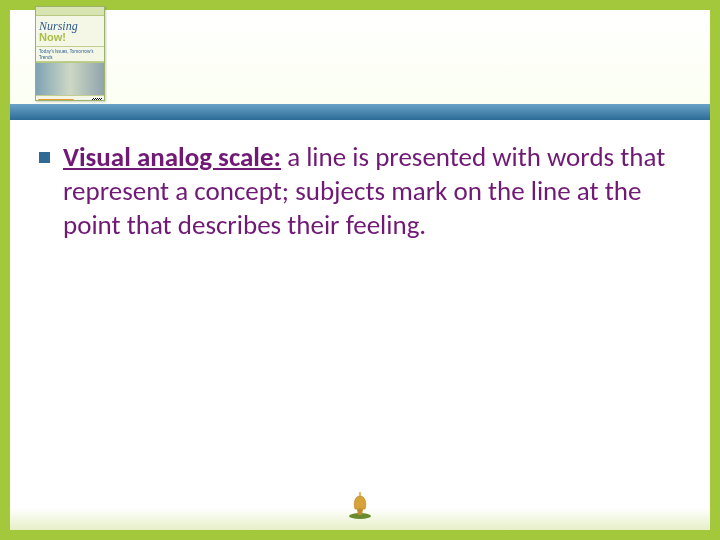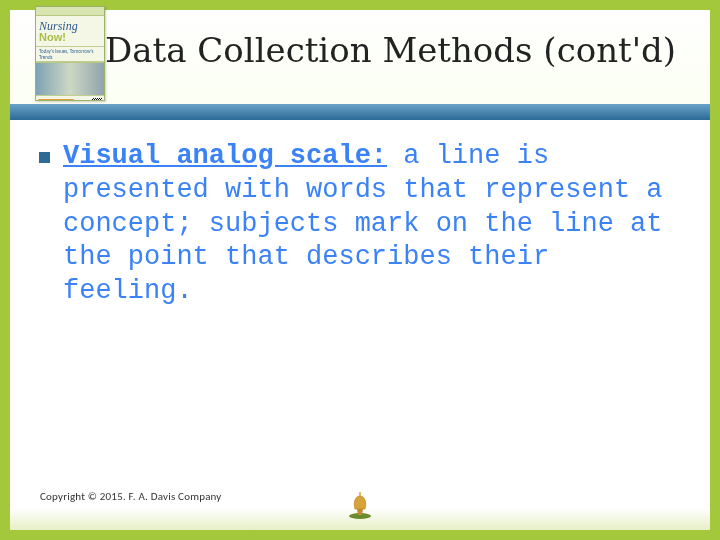--- a/index.html
+++ b/index.html
@@ -141,23 +141,22 @@
   .content ul {
     margin: 0;
     padding: 0;
     list-style: none;
   }
   .content li {
     position: relative;
     padding-left: 28px;
     font-size: 27px;
     line-height: 1.25;
-    color: #3b82f6;
+    color: #701a75;
     margin-bottom: 6px;
-    font-family: Liberation Mono, monospace;
   }
   .content li::before {
     content: "";
     position: absolute;
     left: 4px;
     top: 12px;
     width: 11px;
     height: 11px;
     background: #2f6a95;
   }
@@ -209,35 +208,33 @@
         <span class="brand">Nursing</span>
         <span class="now">Now!</span>
       </div>
       <div class="sub">Today's Issues, Tomorrow's Trends</div>
       <div class="photo"></div>
       <div class="bottom-strip">
         <span class="edition">Seventh Edition</span>
         <span class="qr"></span>
       </div>
     </div>
-    <div class="title">Data Collection Methods (cont'd)</div>
     <div class="accent-bar"></div>
   </div>
 
   <div class="content">
     <ul>
       <li>
         <b><span class="underline">Visual analog scale:</span></b><span> a line is presented with words that represent a concept; subjects mark on the line at the point that describes their feeling.</span>
       </li>
     </ul>
   </div>
 
   <div class="footer">
     <div class="grad"></div>
-    <div class="copyright">Copyright © 2015. F. A. Davis Company</div>
     <div class="footer-icon">
       <svg width="24" height="30" viewBox="0 0 24 30">
         <ellipse cx="12" cy="26" rx="11" ry="3" fill="#6a8a2e"></ellipse>
         <path d="M12 6 C17 6 19 13 17 19 L7 19 C5 13 7 6 12 6 Z" fill="#d8a23a" stroke="#b07c1a" stroke-width="0.6"></path>
         <path d="M9 19 L15 19 L14 25 L10 25 Z" fill="#c08a30"></path>
         <path d="M12 2 C13 3 13 5 12 6 C11 5 11 3 12 2 Z" fill="#f2c14e" stroke="#c98a1a" stroke-width="0.5"></path>
       </svg>
     </div>
   </div>
 

